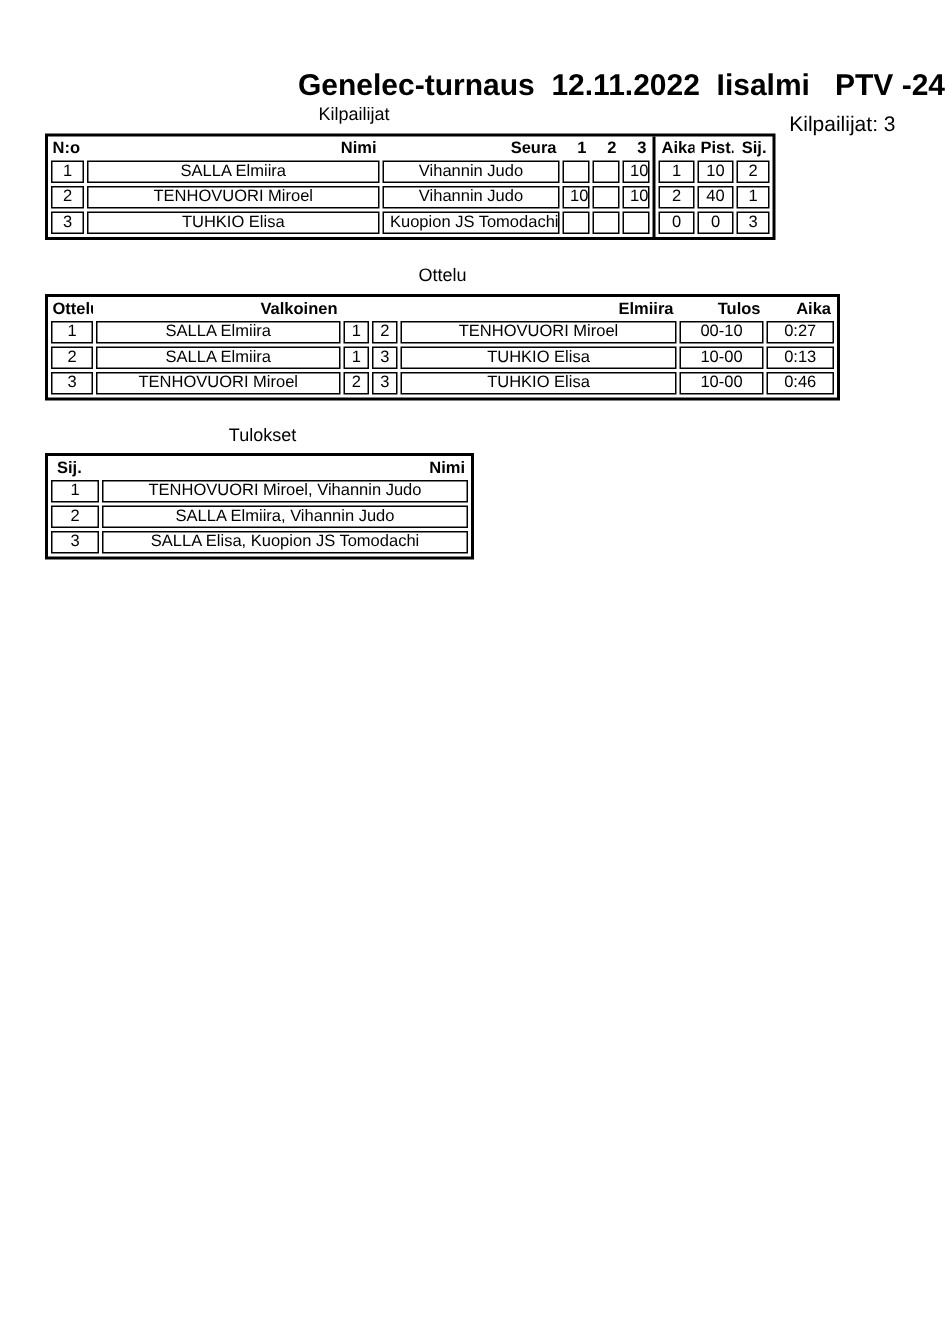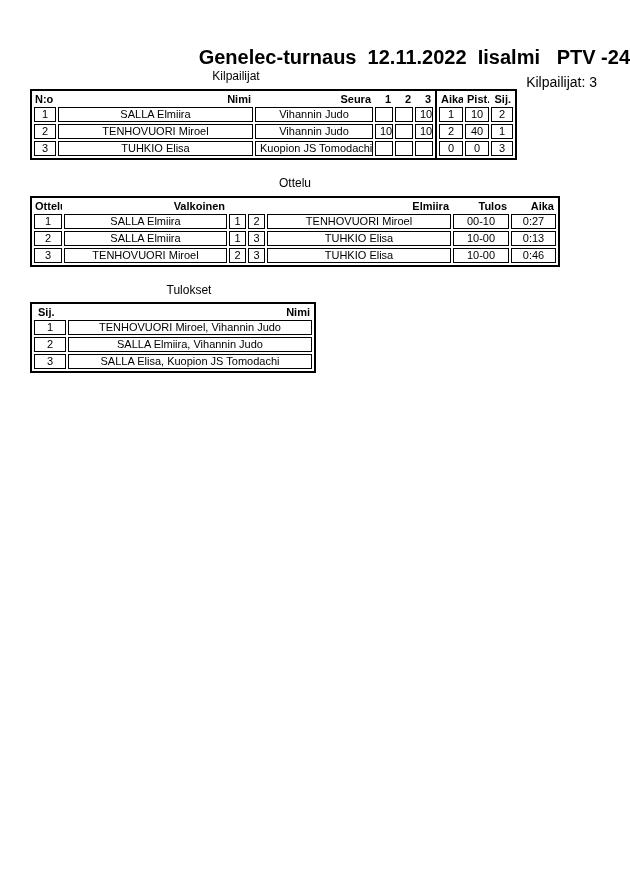--- a/index.html
+++ b/index.html
@@ -9,21 +9,21 @@
   }
   .doc-title{
     position:absolute;top:45px;left:0;width:630px;text-align:right;
     font-size:20px;font-weight:bold;line-height:24px;white-space:pre;
   }
   .section-title{
     position:absolute;font-size:12px;font-weight:normal;text-align:center;line-height:14px;
   }
   #kilpailijat-title{top:69px;left:0;width:472px;}
   #ottelut-title{top:176px;left:30px;width:530px;}
-  #tulokset-title{top:283px;left:46px;width:286px;}
+  #tulokset-title{top:283px;left:32px;width:286px;}
   .count-note{
     position:absolute;top:76px;right:33px;font-size:14px;line-height:12px;text-align:center;
   }
   .tbl-wrap{
     position:absolute;border:2px solid #000;display:flex;align-items:stretch;background:#fff;
   }
   #kilpailijat-table{top:89px;left:30px;}
   #ottelut-table{top:196px;left:30px;}
   #tulokset-table{top:302px;left:30px;}
   table.sub{

